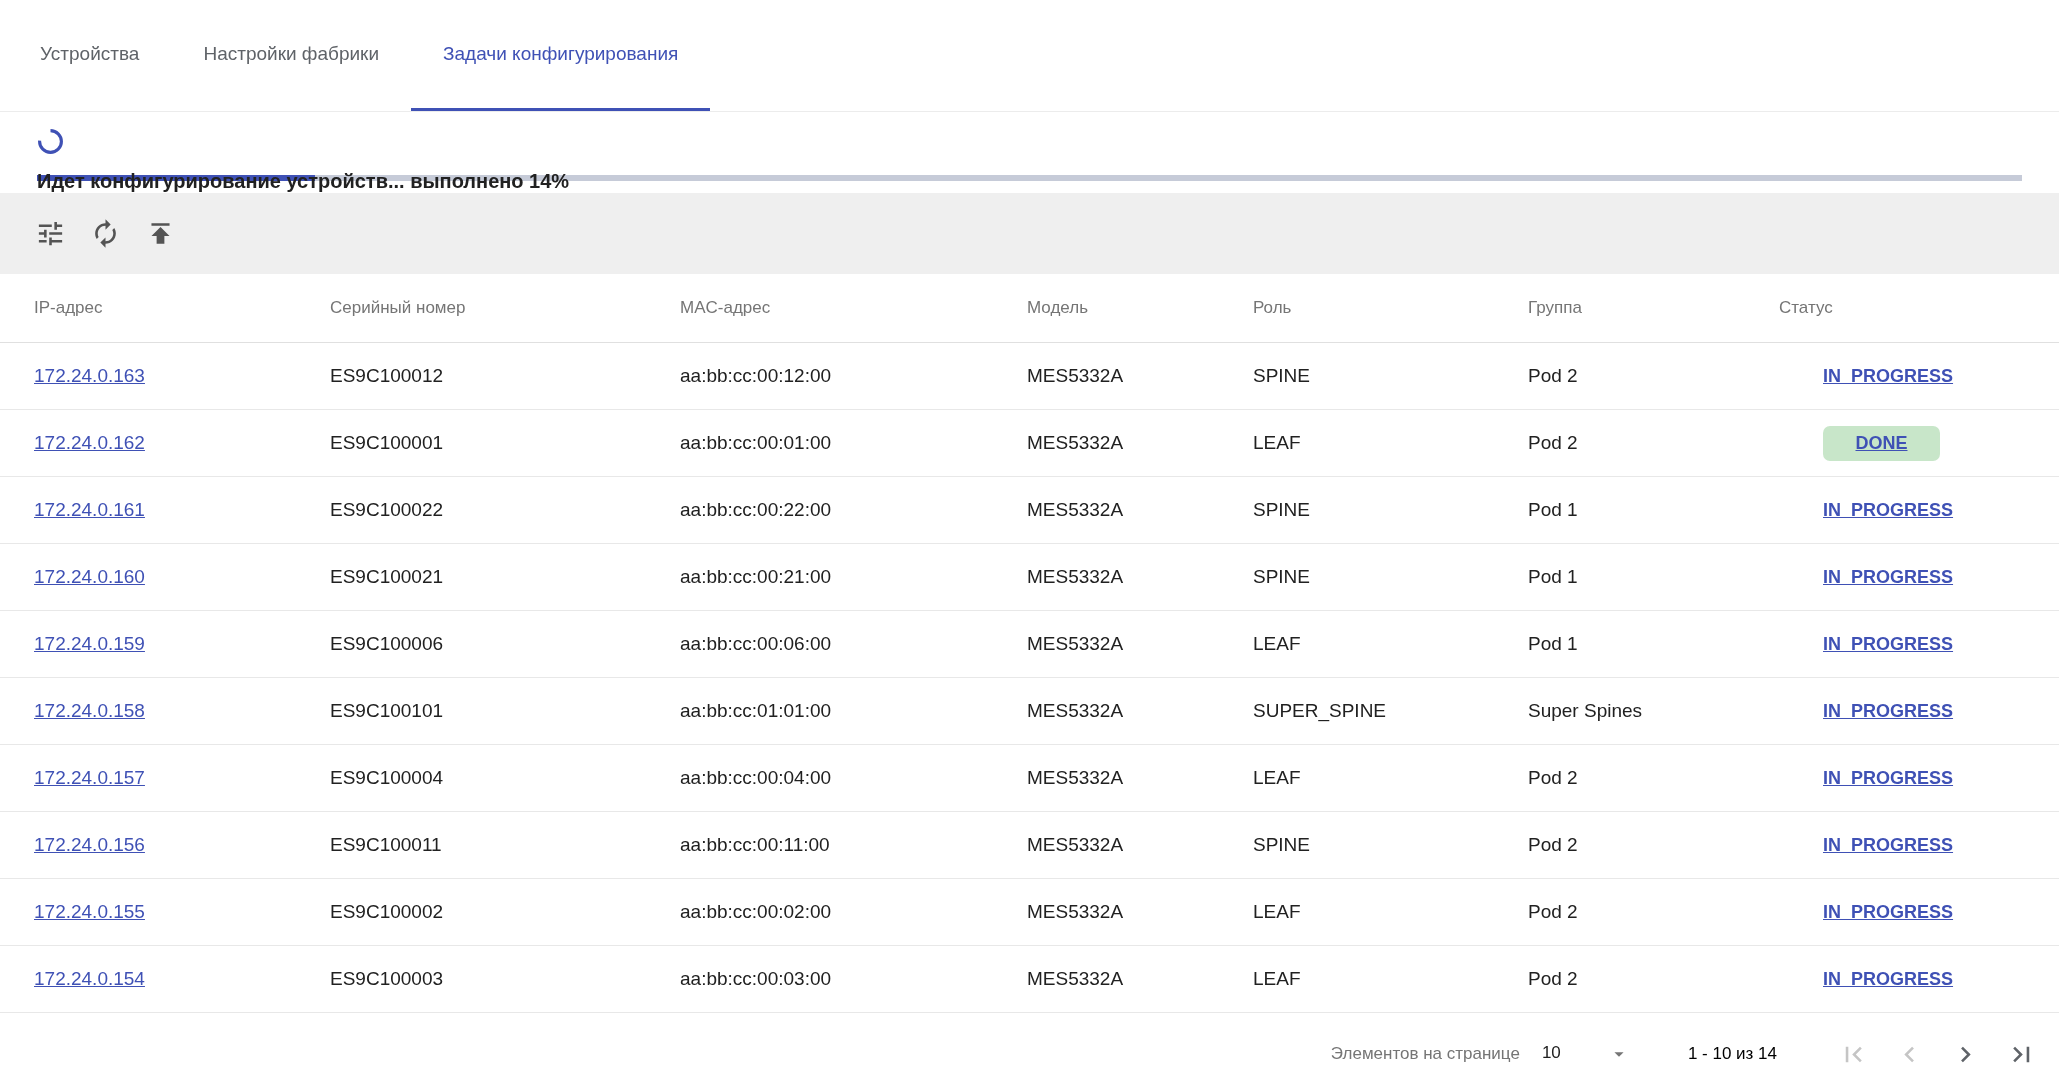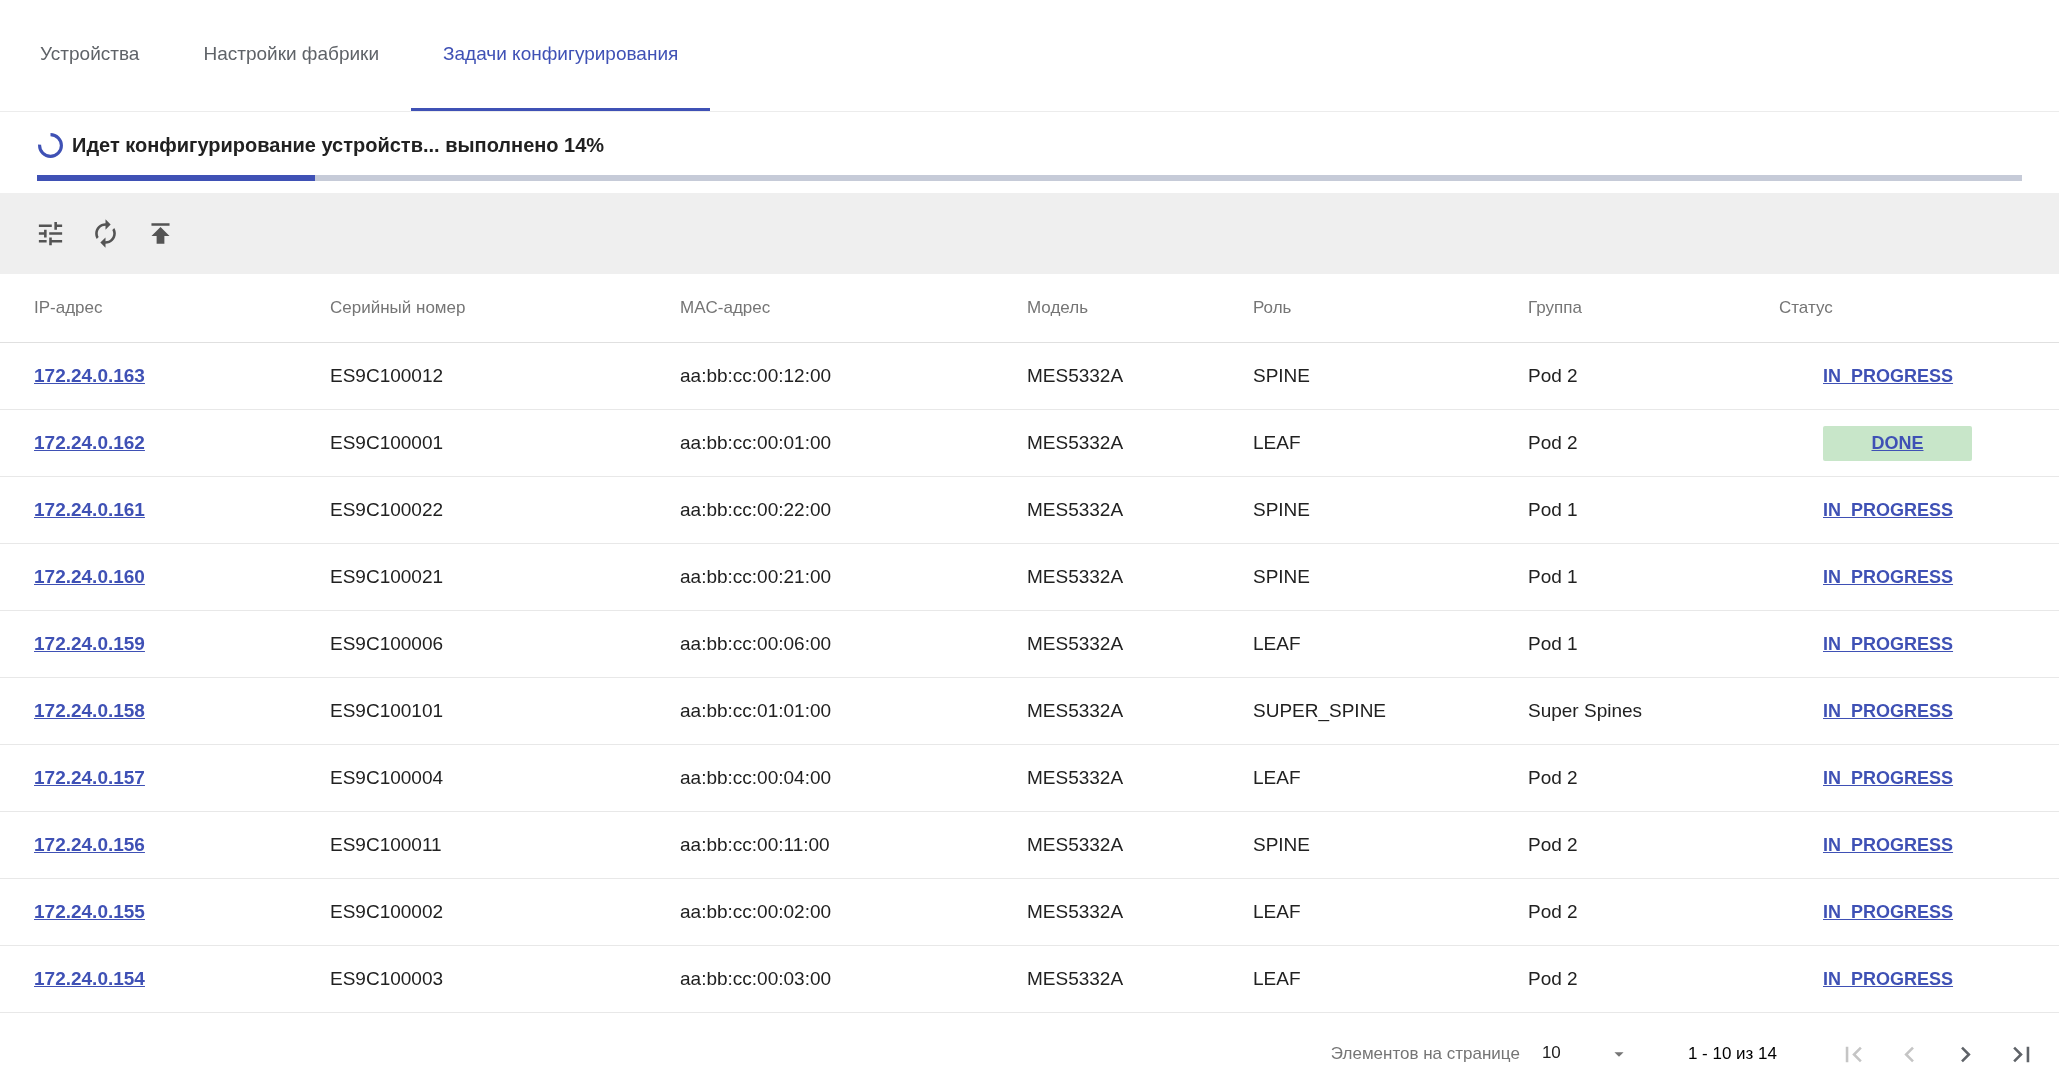--- a/index.html
+++ b/index.html
@@ -9,39 +9,39 @@
     color:#212121; overflow:hidden;
   }
 
   
   .tabbar { height:112px; display:flex; align-items:stretch; padding-left:8px; border-bottom:1px solid #ececec; background:#fff; }
   .tab { display:flex; align-items:center; padding:0 32px; font-size:19px; color:#5f6368; cursor:pointer; border-bottom:3px solid transparent; white-space:nowrap; }
   .tab.active { color:#3f51b5; border-bottom-color:#3f51b5; font-weight:500; }
 
   
   .progress-section { padding:16px 37px 0 37px; }
-  .progress-row { display:flex; align-items:center; gap:8px; height:34px; }
+  .progress-row { display:flex; gap:15px; height:34px;flex-direction:column; }
   .spinner { width:27px; height:27px; flex:0 0 auto; }
   .progress-text { font-size:20px; font-weight:700; color:#212121; }
   .progress-track { margin-top:13px; height:6px; background:#c6cbd8; overflow:hidden; }
   .progress-fill { height:100%; width:0; background:#3f51b5; }
 
   
   .toolbar { margin-top:12px; height:81px; background:#efefef; display:flex; align-items:center; padding-left:28px; gap:11px; }
   .icon-btn { width:44px; height:44px; display:flex; align-items:center; justify-content:center; background:transparent; border:none; cursor:pointer; border-radius:50%; }
   .icon-btn svg { width:31px; height:31px; fill:#545454; }
 
   
   .thead, .trow { display:grid; grid-template-columns:296px 350px 347px 226px 275px 251px 1fr; align-items:center; padding-left:34px; }
   .thead { height:69px; border-bottom:1px solid #e0e0e0; color:#757575; font-size:17px; font-weight:400; }
   .trow { height:67px; border-bottom:1px solid #e8e8e8; font-size:19px; }
   .cell { white-space:nowrap; overflow:hidden; text-overflow:ellipsis; padding-right:12px; }
-  .ip-link { color:#3f51b5; text-decoration:underline; cursor:pointer;font-weight:bold; }
+  .ip-link { color:#3f51b5; text-decoration:underline; cursor:pointer; }
   .status-link { color:#3f51b5; text-decoration:underline; cursor:pointer; font-weight:700; font-size:18px;margin-left:44px; }
-  .status-link.done { display:inline-block; width:149px; padding:7px 0; text-align:center; background:#c8e6c9; border-radius:2px; }
+  .status-link.done { display:inline-block; width:117px; padding:7px 0; text-align:center; background:#c8e6c9; border-radius:7px; }
 
   
   .pagination { height:82px; display:flex; align-items:center; justify-content:flex-end; padding-right:16px; font-size:17px; }
   .pg-label { color:#757575; }
   .pg-select { display:flex; justify-content:space-between; width:88px; margin-left:22px; cursor:pointer; }
   .pg-select .pg-value { color:#212121; }
   .pg-select svg { width:22px; height:22px; fill:#757575; }
   .pg-range { margin-left:58px; color:#000000; }
   .pg-nav { display:flex; align-items:center; gap:12px; margin-left:54px; }
   .pg-btn { width:44px; height:44px; display:flex; align-items:center; justify-content:center; background:none; border:none; cursor:pointer; border-radius:50%; }

